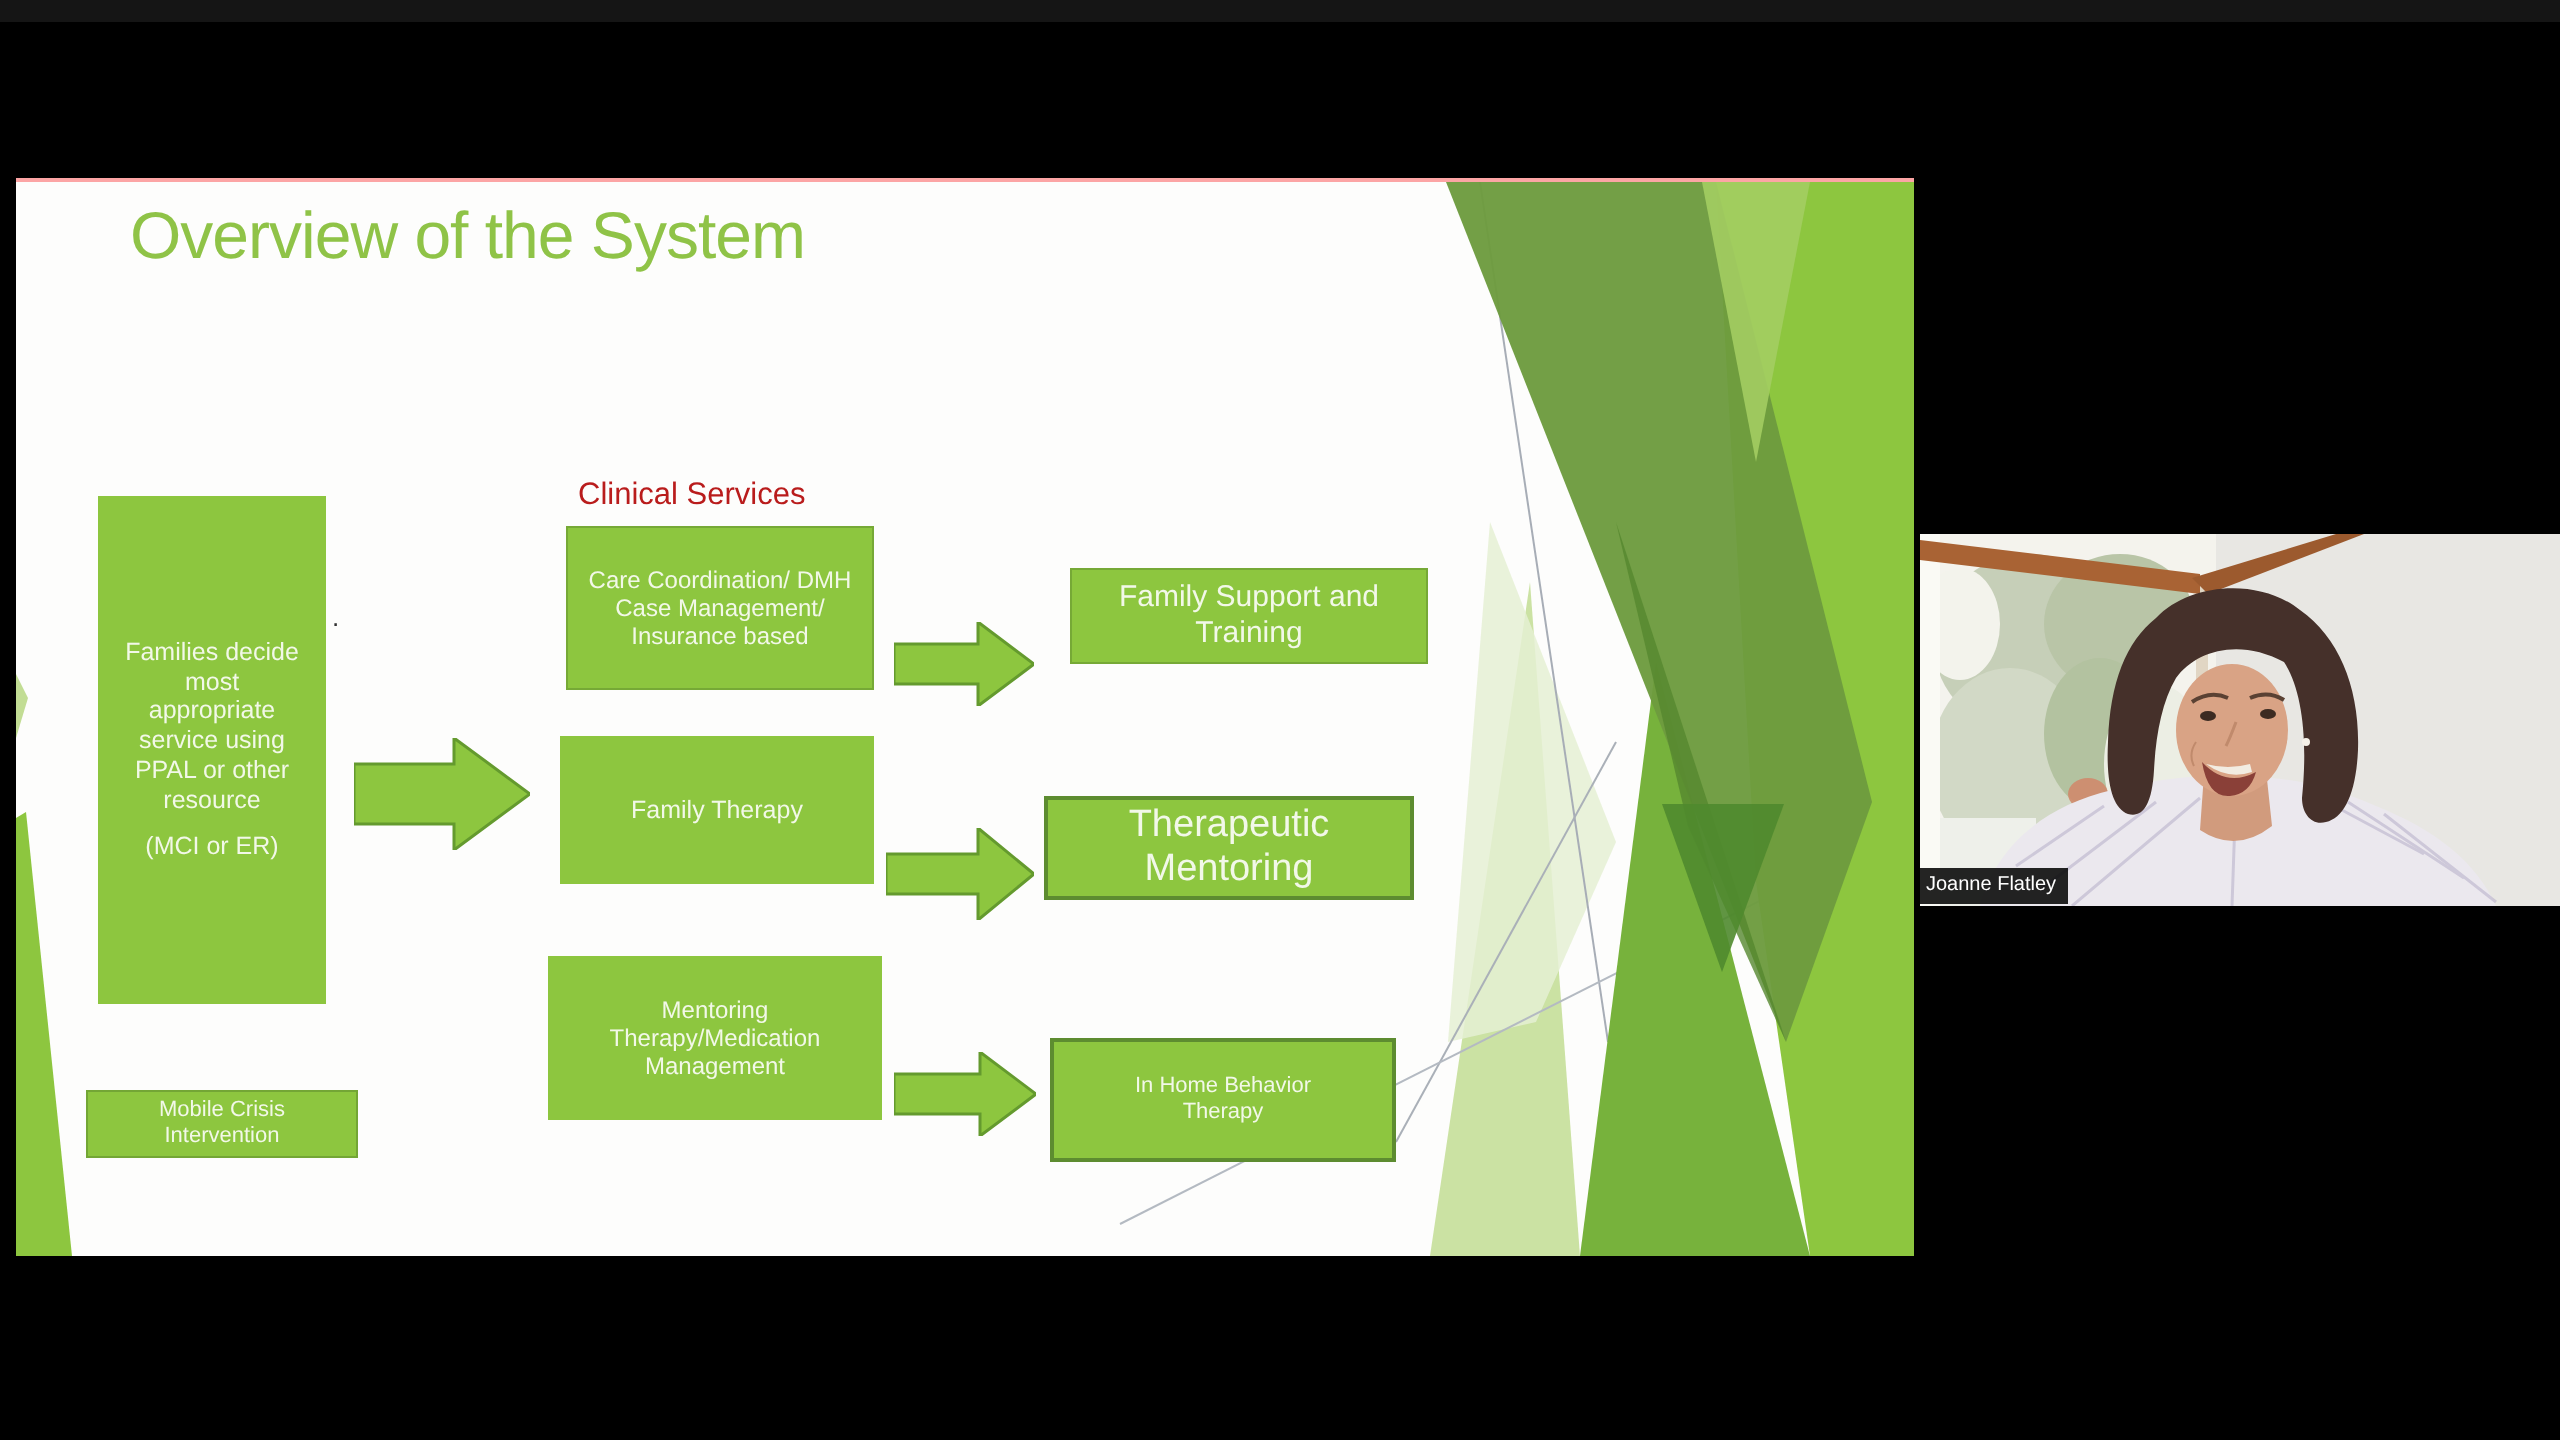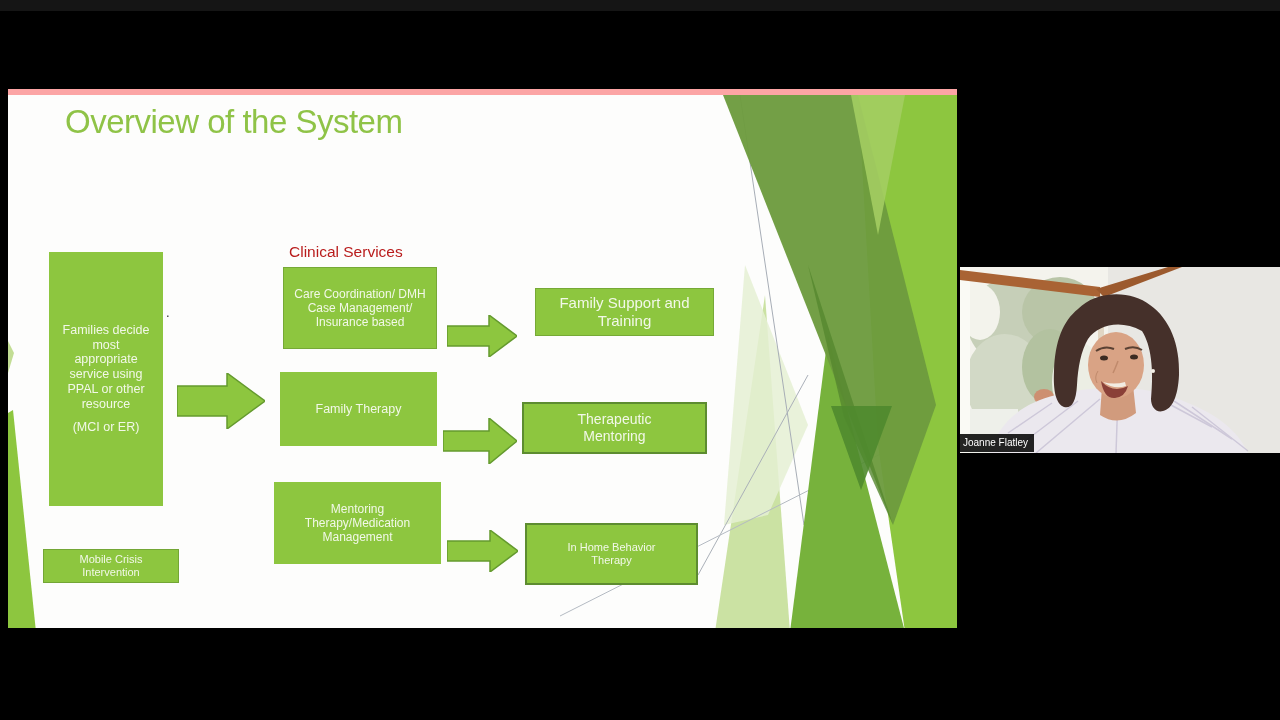--- a/index.html
+++ b/index.html
@@ -2,38 +2,38 @@
 <html><head>
 <meta charset="utf-8">
 <style>
   html,body{margin:0;padding:0;background:#000;}
   body{width:1280px;height:720px;overflow:hidden;font-family:"Liberation Sans",sans-serif;}
   #stage{position:relative;width:1280px;height:720px;background:#000;}
   .top-strip{position:absolute;left:0;top:0;width:1280px;height:11px;background:#151515;}
 
   
   .slide{position:absolute;left:8px;top:89px;width:949px;height:539px;background:#fdfdfc;
-         border-top:6px solid #fca5a5;box-sizing:border-box;overflow:hidden;}
+         border-top:2px solid #fca5a5;box-sizing:border-box;overflow:hidden;}
   .deco{position:absolute;left:0;top:0;width:949px;height:537px;pointer-events:none;}
   .slide-title{position:absolute;left:57px;top:8px;font-size:33px;letter-spacing:-0.5px;
                color:#8fc347;white-space:nowrap;z-index:3;}
   .clinical-label{position:absolute;left:281px;top:148px;font-size:15.5px;color:#b91c1c;z-index:3;}
   .stray{position:absolute;left:158px;top:210px;font-size:13px;color:#333;z-index:3;}
 
   .gbox{position:absolute;background:#8dc63f;color:#f2f8e8;display:flex;flex-direction:column;
         align-items:center;justify-content:center;text-align:center;white-space:pre-line;
         box-sizing:border-box;line-height:1.18;z-index:3;}
   .b-families{left:41px;top:157px;width:114px;height:254px;font-size:12.5px;}
   .b-families .sub{margin-top:9px;}
   .b-mobile{left:35px;top:454px;width:136px;height:34px;font-size:11px;border:1px solid rgba(95,140,45,.55);}
   .b-care{left:275px;top:172px;width:154px;height:82px;font-size:12px;border:1px solid rgba(95,140,45,.5);}
   .b-famtherapy{left:272px;top:277px;width:157px;height:74px;font-size:12.5px;}
   .b-outpatient{left:266px;top:387px;width:167px;height:82px;font-size:12px;}
   .b-famsupport{left:510px;top:193px;width:179px;height:48px;font-size:15px;border:1px solid rgba(95,140,45,.5);margin-left:17px;}
-  .b-therapeutic{left:514px;top:307px;width:185px;height:52px;font-size:14px;border:2px solid #5d8c30;}
+  .b-therapeutic{left:514px;top:307px;width:185px;height:52px;font-size:19px;border:2px solid #5d8c30;}
   .b-inhome{left:517px;top:428px;width:173px;height:62px;font-size:11px;border:2px solid #5d8c30;}
 
   .arrow{position:absolute;z-index:2;}
   .a1{left:169px;top:278px;}
   .a2{left:439px;top:220px;}
   .a3{left:435px;top:323px;}
   .a4{left:439px;top:435px;}
 
   
   .video{position:absolute;left:960px;top:267px;width:320px;height:186px;background:#4c1d95;overflow:hidden;}

